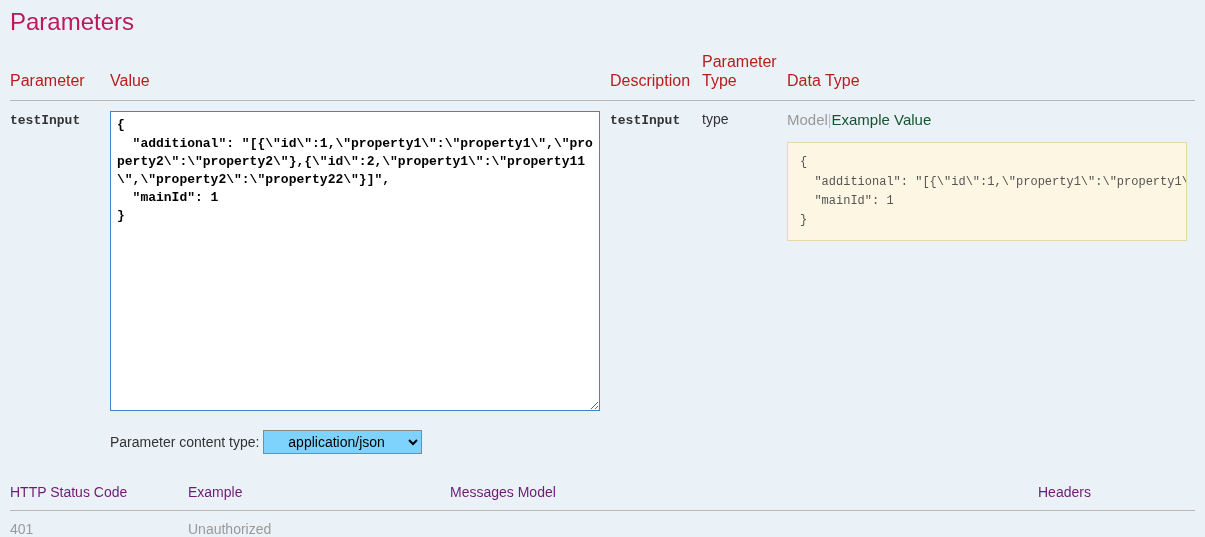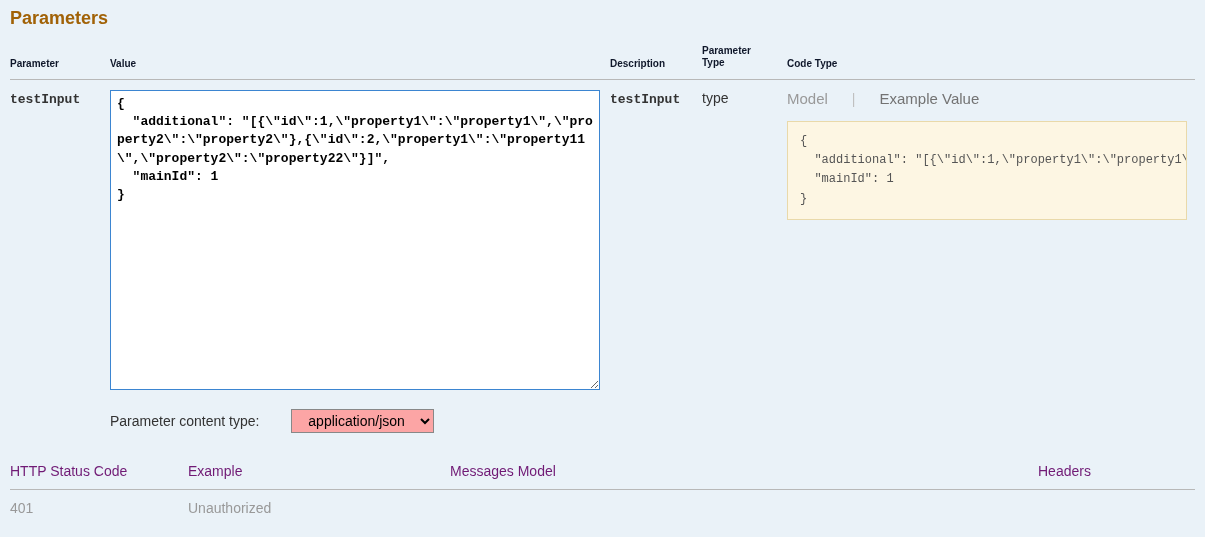--- a/index.html
+++ b/index.html
@@ -11,35 +11,35 @@
     color: #333;
     font-size: 14px;
     width: 1205px;
     height: 537px;
     overflow: hidden;
   }
   .container {
     padding: 8px 10px 0 10px;
   }
   .section-heading {
-    color: #a16207;
-    font-size: 18px;
-    font-weight: 700;
+    color: #be185d;
+    font-size: 24px;
+    font-weight: 400;
     margin: 0 0 10px 0;
   }
   table.params {
     width: 100%;
     border-collapse: collapse;
     table-layout: fixed;
   }
   table.params thead th {
     text-align: left;
-    font-weight: 700;
-    color: #0f172a;
-    font-size: 10px;
+    font-weight: 400;
+    color: #b91c1c;
+    font-size: 16px;
     padding: 6px 8px 10px 0;
     border-bottom: 1px solid #b8b8b8;
     vertical-align: bottom;
   }
   table.params tbody td {
     padding: 10px 8px 6px 0;
     vertical-align: top;
   }
   .col-param { width: 100px; }
   .col-value { width: 500px; }
@@ -68,49 +68,48 @@
     white-space: pre-wrap;
     word-break: break-all;
   }
   .content-type-row {
     margin-top: 16px;
     font-size: 14px;
     color: #333;
   }
   .content-type-row select {
     font-size: 14px;
-    padding: 2px 12px;
+    padding: 2px 20px;
     border: 1px solid #888;
-    background: #fca5a5;
-    margin-left: 28px;
+    background: #7dd3fc;
   }
 
   .desc-name {
     font-family: "Courier New", monospace;
     font-weight: 700;
     font-size: 13px;
   }
 
   .model-tabs {
     display: flex;
-    gap: 24px;
+    gap: 0;
     align-items: center;
     margin-bottom: 14px;
   }
   .model-tabs a {
     text-decoration: none;
     color: #999;
     font-size: 15px;
     cursor: pointer;
   }
   .model-tabs .divider {
     color: #c0c0c0;
   }
   .model-tabs a.active {
-    color: #737373;
+    color: #14532d;
   }
   .example-block {
     background: #fdf6e3;
     border: 1px solid #e9d9aa;
     padding: 10px 12px;
     font-family: "Courier New", monospace;
     font-size: 12px;
     color: #555;
     line-height: 1.6;
     white-space: pre;
@@ -157,21 +156,21 @@
         <col class="col-desc">
         <col class="col-ptype">
         <col class="col-dtype">
     </colgroup>
     <thead>
       <tr>
         <th>Parameter</th>
         <th>Value</th>
         <th>Description</th>
         <th style="line-height:1.2">Parameter<br>Type</th>
-        <th>Code Type</th>
+        <th>Data Type</th>
       </tr>
     </thead>
     <tbody>
       <tr>
         <td>
           <span class="param-name">testInput</span>
         </td>
         <td>
           <textarea class="value-area" style="">{
   "additional": "[{\"id\":1,\"property1\":\"property1\",\"property2\":\"property2\"},{\"id\":2,\"property1\":\"property11\",\"property2\":\"property22\"}]",

